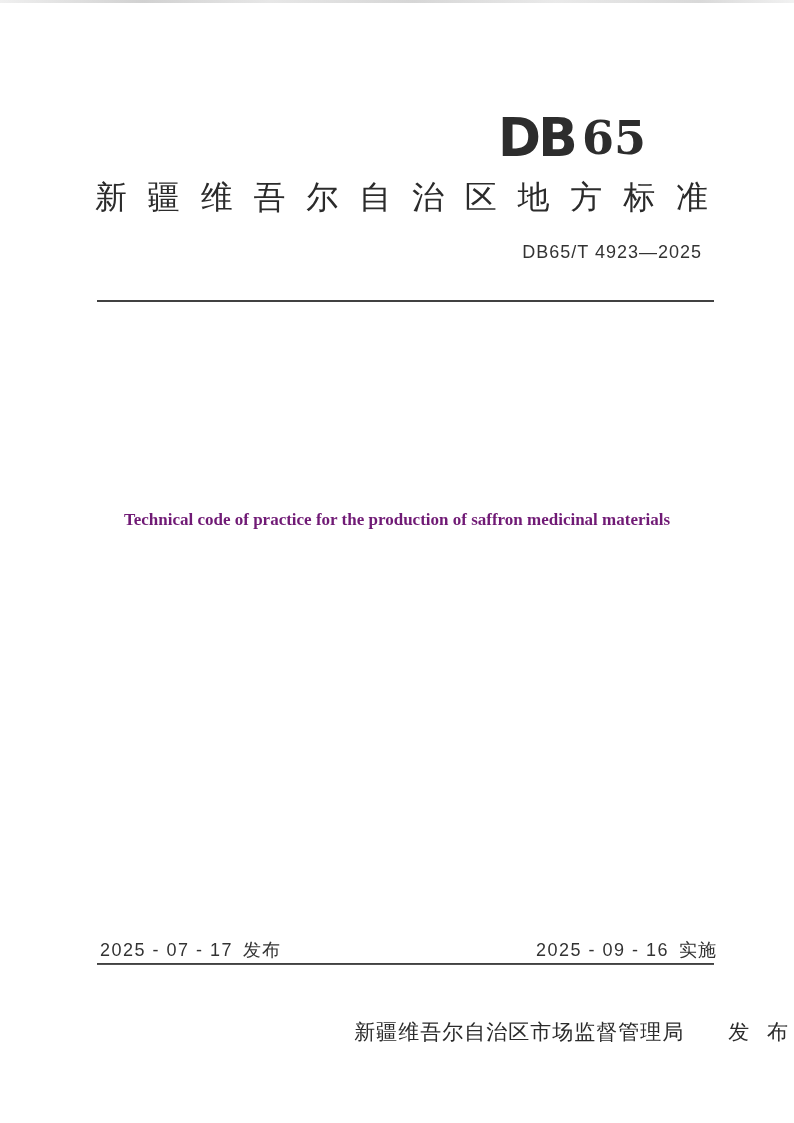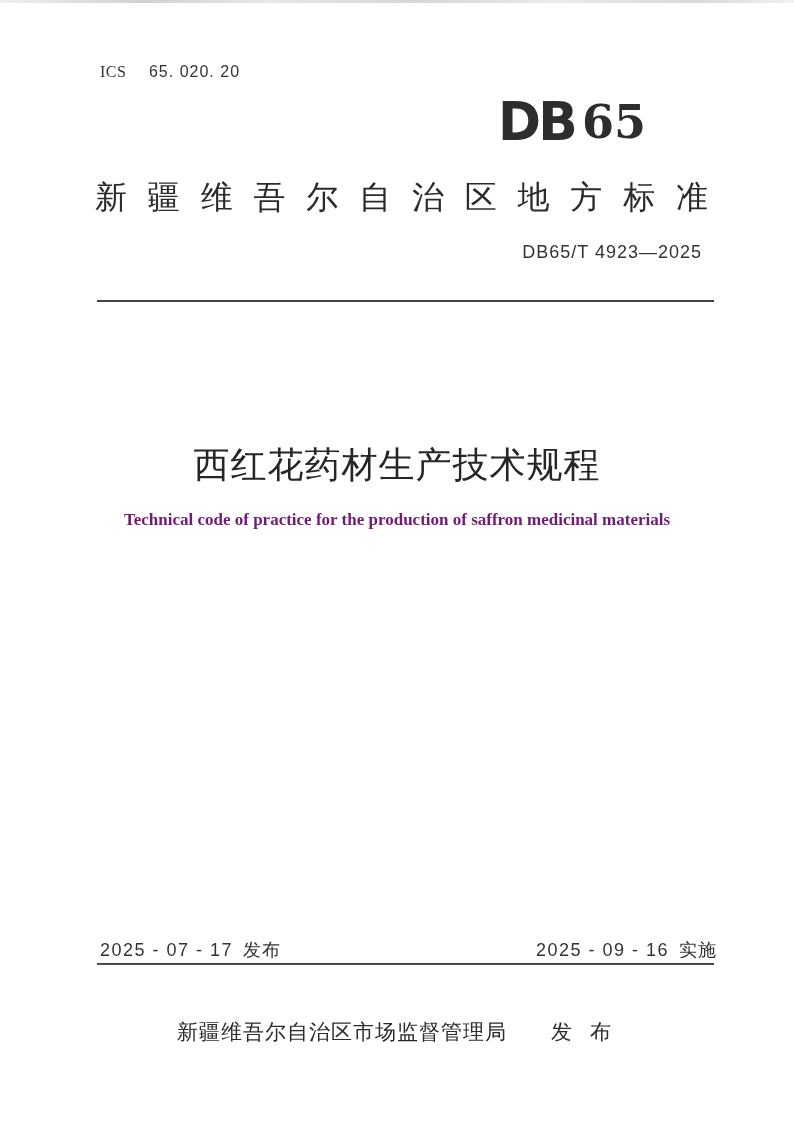--- a/index.html
+++ b/index.html
@@ -34,21 +34,21 @@
     font-family: "Liberation Serif", serif;
     display: inline-block;
     min-width: 44px;
   }
   .ics-row .code-value {
     font-family: "Liberation Sans", sans-serif;
     letter-spacing: 1px;
   }
   .logo {
     position: absolute;
-    top: 96px;
+    top: 112px;
     left: 498px;
     width: 192px;
     height: 58px;
     display: flex;
     align-items: flex-start;
     color: #2d2d2d;
     white-space: nowrap;
   }
   .logo-db {
     font-family: "DejaVu Sans", sans-serif;
@@ -126,43 +126,39 @@
     color: #333;
   }
   .date-item { white-space: nowrap; }
   .date-value { letter-spacing: 1.5px; }
   .date-label { margin-left: 5px; letter-spacing: 1px; }
   .publisher-row {
     position: absolute;
     top: 1018px;
     left: 0; right: 0;
     display: flex;
-    justify-content: center;
+    justify-content: flex-end;
     align-items: baseline;
     font-size: 21px;
     color: #2b2b2b;
     letter-spacing: 1px;
   }
   .publish-action {
     margin-left: 44px;
     letter-spacing: 6px;
   }
 </style>
 </head>
 <body>
 
 <div class="page">
 
   <div class="scan-line"></div>
 
   <div class="ics-block">
-    <div class="ics-row">
-      <span class="code-label">ICS</span>
-      <span class="code-value">65. 020. 20</span>
-    </div>
   </div>
 
   <div class="logo">
     <span class="logo-db">DB</span>
     <span class="logo-num">65</span>
   </div>
 
   <div class="std-type">
       <span>新</span>
       <span>疆</span>
@@ -175,21 +171,20 @@
       <span>地</span>
       <span>方</span>
       <span>标</span>
       <span>准</span>
     </div>
 
   <div class="std-number">DB65/T 4923—2025</div>
 
   <div class="rule rule-top"></div>
 
-  <div class="title-cn">西红花药材生产技术规程</div>
 
   <div class="title-en">Technical code of practice for the production of saffron medicinal materials</div>
 
   <div class="date-row">
     <span class="date-item">
       <span class="date-value">2025 - 07 - 17</span>
       <span class="date-label">发布</span>
     </span>
     <span class="date-item">
       <span class="date-value">2025 - 09 - 16</span>

